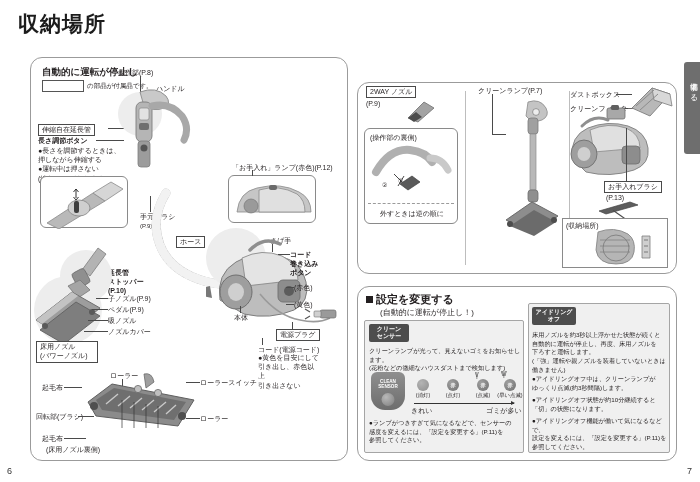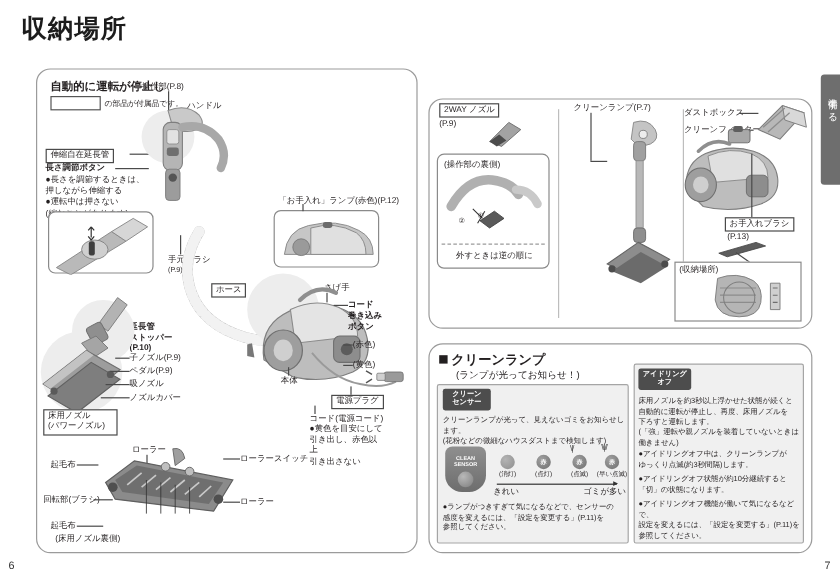--- a/index.html
+++ b/index.html
@@ -416,23 +416,23 @@
     <path d="M18 6 q16 -6 30 2 q8 6 6 18 q-2 12 -18 12 q-18 0 -20 -14 Z" fill="#b5b5b5" stroke="#7e7e7e" stroke-width="0.8"></path>
     <path d="M20 14 l30 0 M20 20 l30 0 M20 26 l30 0" stroke="#8c8c8c" stroke-width="1"></path>
     <ellipse cx="36" cy="22" rx="13" ry="13" fill="none" stroke="#7e7e7e" stroke-width="0.9"></ellipse>
     <path d="M62 10 l8 0 l0 22 l-8 0 Z" fill="#cfcfcf" stroke="#7e7e7e" stroke-width="0.8"></path>
     <path d="M64 14 l4 0 M64 20 l4 0 M64 26 l4 0" stroke="#6f6f6f" stroke-width="0.9"></path>
   </svg>
 
   <div class="panel panel-lamp"></div>
 
   <div class="lamp-title" style="left:366px; top:292px;">
-    <span class="sq"></span><span>クリーンランプ</span>
-  </div>
-  <div class="lamp-sub" style="left:380px; top:307px;">(ランプが光ってお知らせ！)</div>
+    <span class="sq"></span><span>設定を変更する</span>
+  </div>
+  <div class="lamp-sub" style="left:380px; top:307px;">(自動的に運転が停止し！)</div>
 
   <div class="lamp-box" style="left:364px; top:320px; width:160px; height:133px;"></div>
   <div class="badge" style="left:369px; top:324px; width:34px;">クリーン
 センサー</div>
   <div class="lamp-body" style="left:369px; top:347px; width:152px;">クリーンランプが光って、見えないゴミをお知らせします。
 (花粉などの微細なハウスダストまで検知します)</div>
 
   <div class="sensor-chip" style="left:371px; top:372px;">
     <div class="lbl">CLEAN
 SENSOR</div>

